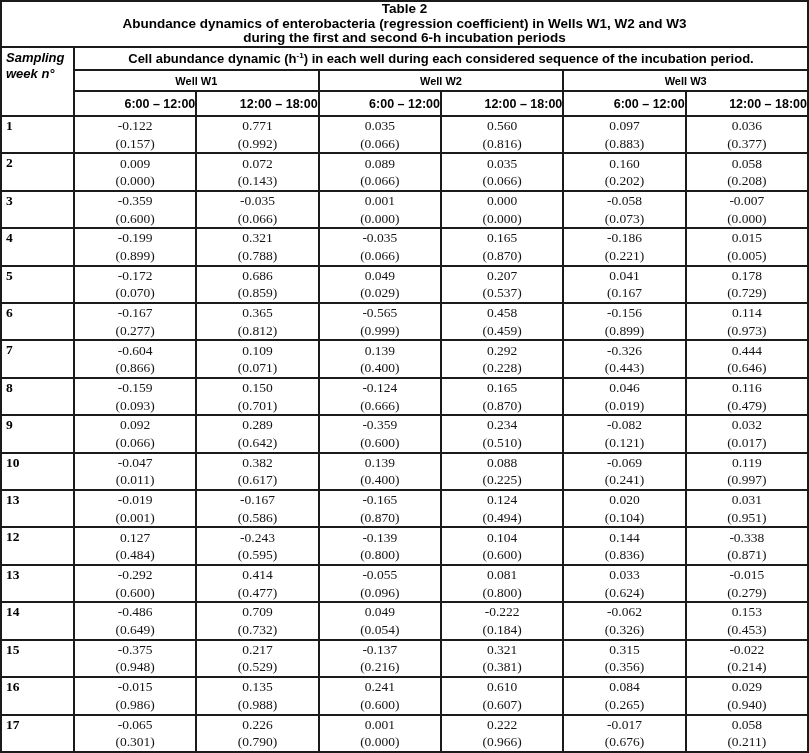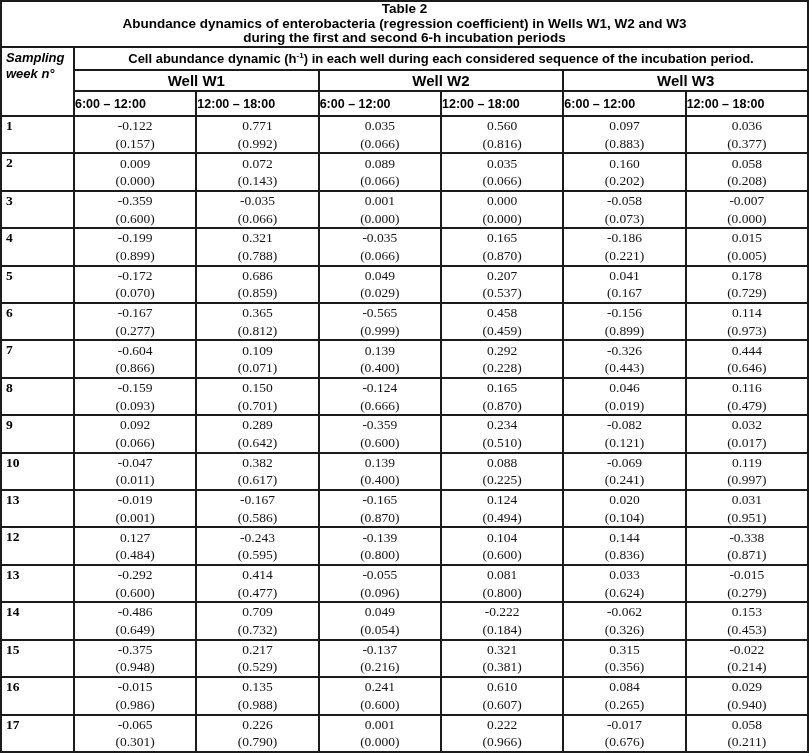--- a/index.html
+++ b/index.html
@@ -7,22 +7,22 @@
   table{width:809px;height:753px;border-collapse:collapse;table-layout:fixed;background:#ffffff;}
   th,td{border:2px solid #1b1b1b;padding:0;margin:0;overflow:hidden;}
   .title-cell{height:44px;vertical-align:middle;}
   .title-line{font-family:"Liberation Sans",sans-serif;font-weight:bold;font-size:13.5px;line-height:14.5px;color:#000;text-align:center;white-space:nowrap;}
   .sampling-cell{vertical-align:top;text-align:left;padding:2px 2px 0 4px;
     font-family:"Liberation Sans",sans-serif;font-weight:bold;font-size:13px;line-height:16px;color:#000;font-style:italic;}
   .span-header-cell{height:21px;vertical-align:middle;text-align:center;
     font-family:"Liberation Sans",sans-serif;font-weight:bold;font-size:13px;color:#000;white-space:nowrap;}
   .span-header-cell sup{font-size:8px;vertical-align:super;line-height:0;}
   .well-cell{height:19px;vertical-align:middle;text-align:center;
-    font-family:"Liberation Sans",sans-serif;font-weight:bold;font-size:15px;color:#000;}
-  .time-cell{height:23px;vertical-align:middle;text-align:left;
+    font-family:"Liberation Sans",sans-serif;font-weight:bold;font-size:11px;color:#000;}
+  .time-cell{height:23px;vertical-align:middle;text-align:right;
     font-family:"Liberation Sans",sans-serif;font-weight:bold;font-size:12.5px;color:#000;}
   .week-cell{vertical-align:top;text-align:left;padding:1px 0 0 4px;
     font-family:"Liberation Serif",serif;font-weight:bold;font-size:13.5px;color:#000;}
   .value-cell{vertical-align:middle;text-align:center;
     font-family:"Liberation Serif",serif;font-size:13.5px;line-height:17.5px;color:#141414;}
   .coef{display:block;}
   .pval{display:block;}
 </style>
 </head>
 <body>

